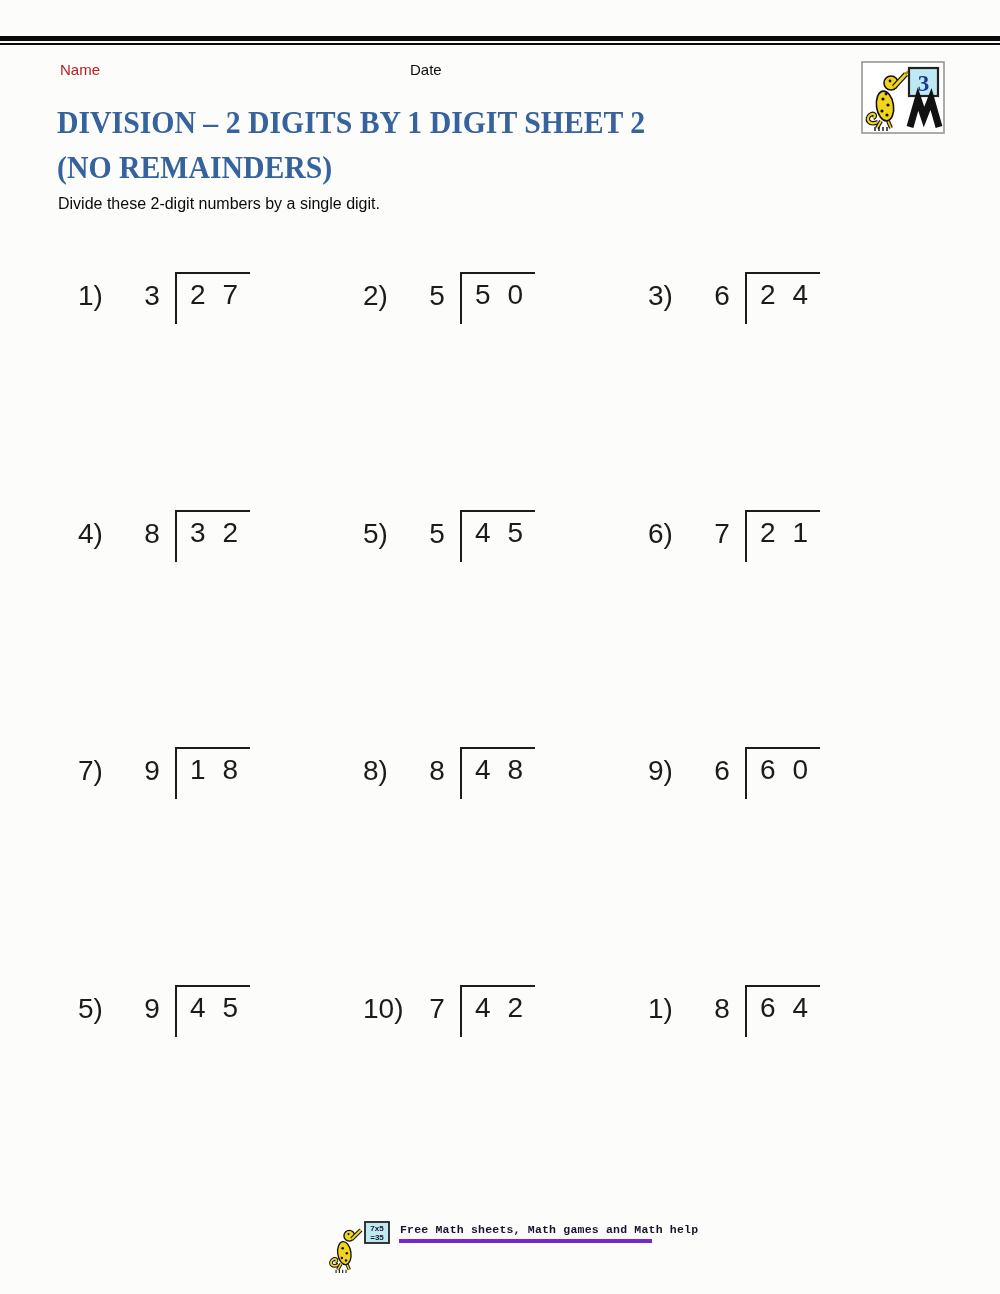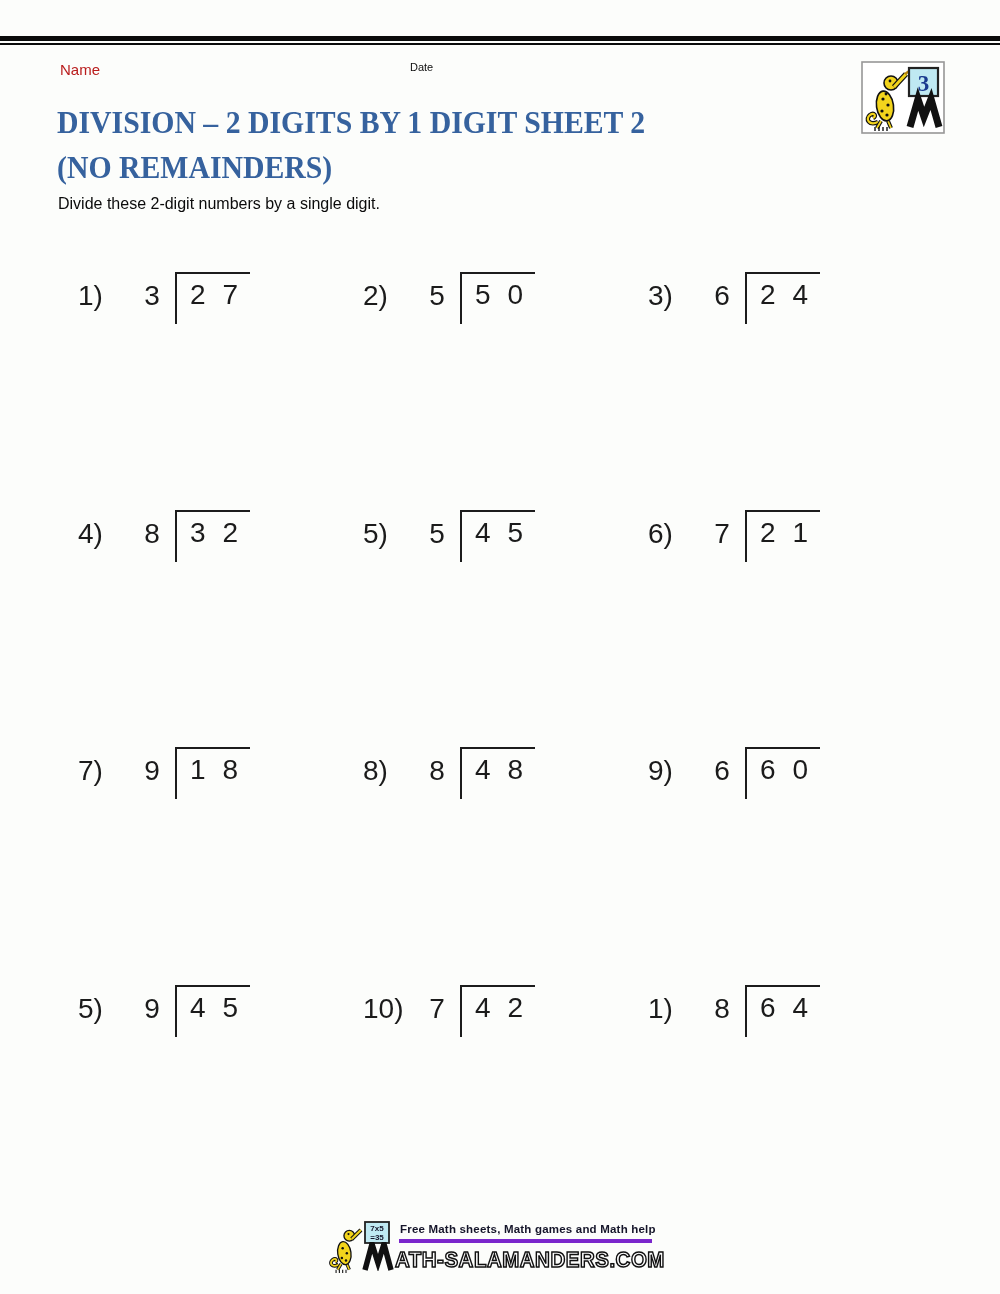--- a/index.html
+++ b/index.html
@@ -11,21 +11,21 @@
     overflow:hidden;
   }
 
   
   .top-rule { position:absolute; top:36px; left:0; width:1000px; }
   .rule-thick { height:5px; background:#0b0b0b; }
   .rule-thin  { height:2px; background:#0b0b0b; margin-top:2px; }
 
   
   .name-label { position:absolute; left:60px;  top:61px; font-size:15px; color:#b91c1c; }
-  .date-label { position:absolute; left:410px; top:61px; font-size:11px; color:#0e0e0e; }
+  .date-label { position:absolute; left:410px; top:61px; font-size:15px; color:#0e0e0e; }
 
   
   .logo-box { position:absolute; left:861px; top:61px; width:84px; height:73px; }
 
   
   .title-line1, .title-line2 {
     position:absolute; left:57px;
     font-family:"Liberation Serif", serif;
     font-weight:bold; font-size:31px; color:#36629e;
     transform:scaleX(.96); transform-origin:left top;
@@ -59,21 +59,21 @@
     display:flex; gap:17px;
   }
 
   
   .footer { position:absolute; left:324px; top:1220px; width:350px; height:60px; }
   .footer-salamander { position:absolute; left:2px; top:5px; }
   .footer-board { position:absolute; left:40px; top:1px; }
   .footer-tagline {
     position:absolute; left:76px; top:3px;
     font-size:11.5px; font-weight:bold; color:#15152a;
-    letter-spacing:.2px; white-space:nowrap;
+    letter-spacing:.2px; white-space:nowrap;font-family:Liberation Mono, monospace;
   }
   .footer-rule { position:absolute; left:75px; top:19px; width:253px; height:3.5px; background:#7a26cc; }
   .wordmark { position:absolute; left:38px; top:22px; display:flex; align-items:flex-end; }
   .site-rest {
     font-size:20.5px; font-weight:bold; line-height:1;
     letter-spacing:.5px; color:#ffffff;
     -webkit-text-stroke:1.4px #101010;
     text-shadow:0 0 1px #101010;
     margin-left:1px; margin-bottom:1px;
     transform:scaleY(1.05); transform-origin:left bottom;
@@ -243,19 +243,13 @@
     <circle cx="27" cy="11" r="1.3" fill="#111"></circle>
     <path d="M12,54 l0,4 M16,54 l0,4 M20,54 l0,4 M24,54 l0,4" stroke="#111" stroke-width="1.3"></path>
   </svg>
   <svg class="footer-board" width="26" height="23" viewBox="0 0 26 23">
     <rect x="1" y="1" width="24" height="21" fill="#bfe9f2" stroke="#222" stroke-width="1.8"></rect>
     <text x="13" y="10" text-anchor="middle" font-size="8" font-weight="bold" fill="#15152a" font-family="Liberation Sans, sans-serif">7x5</text>
     <text x="13" y="19" text-anchor="middle" font-size="8" font-weight="bold" fill="#15152a" font-family="Liberation Sans, sans-serif">=35</text>
   </svg>
   <div class="footer-tagline">Free Math sheets, Math games and Math help</div>
   <div class="footer-rule"></div>
-  <div class="wordmark">
-    <svg width="32" height="29" viewBox="0 0 32 29">
-      <polyline points="3,28 10,2 16,21 22,2 29,28" fill="none" stroke="#101010" stroke-width="5.5"></polyline>
-    </svg>
-    <span class="site-rest">ATH-SALAMANDERS.COM</span>
-  </div>
 </div>
 
 </body></html>

